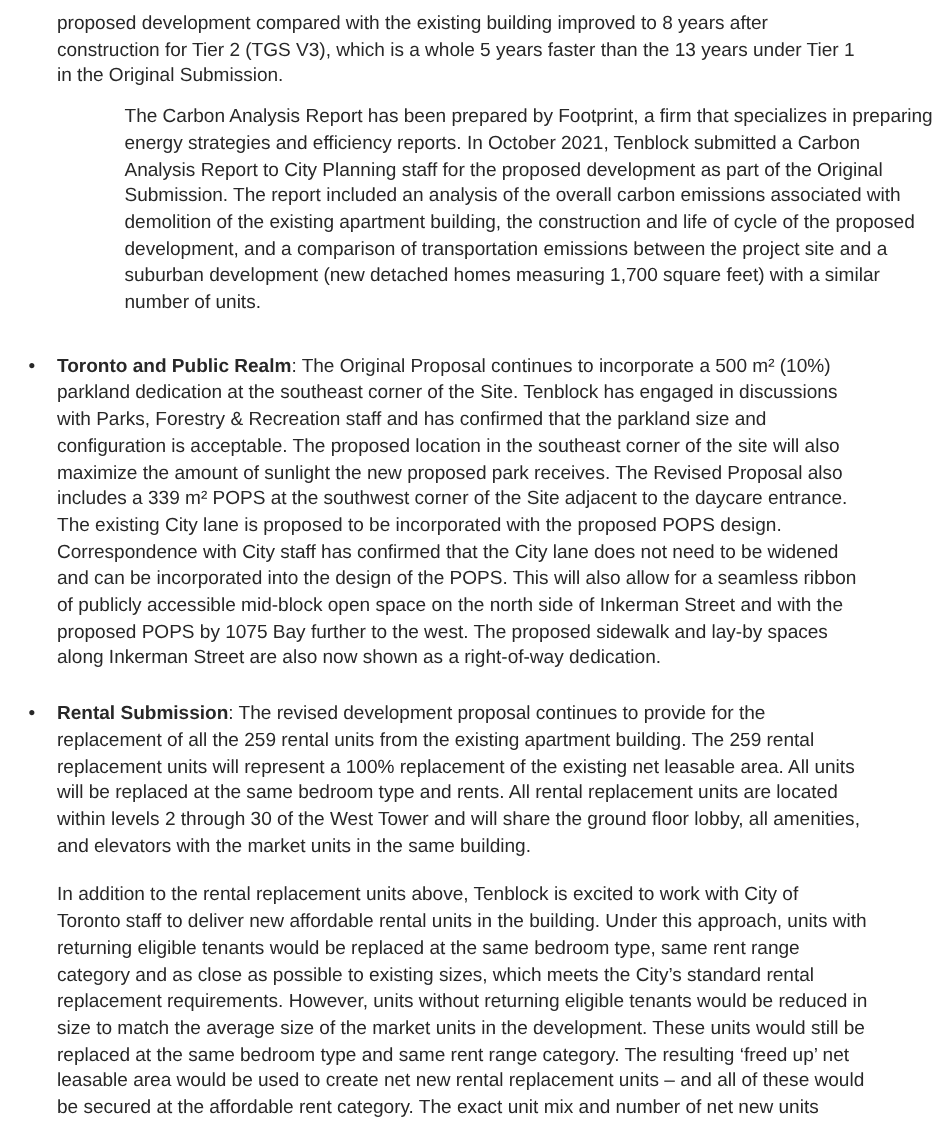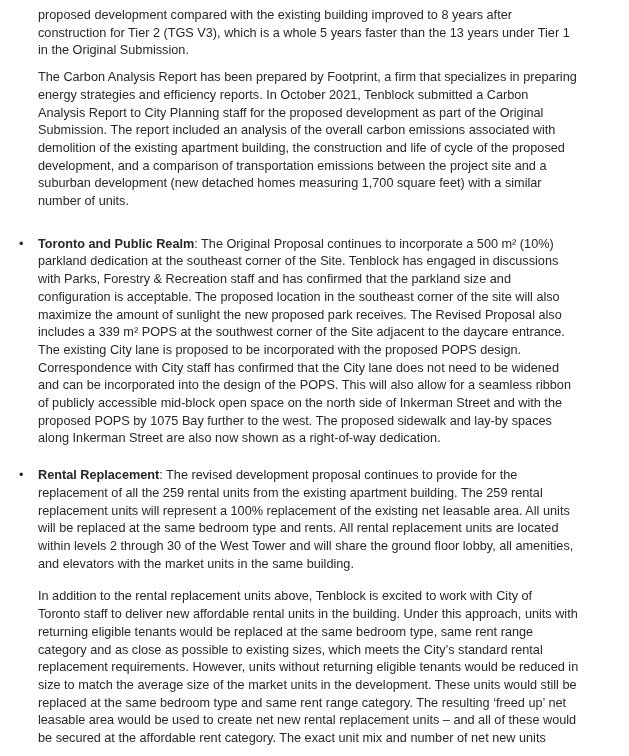--- a/index.html
+++ b/index.html
@@ -26,21 +26,21 @@
   .ml { white-space: pre-line; }
   .lead { font-weight: bold; }
   .marker {
     position: absolute;
     left: -19px;
     top: 0;
     font-size: 12.7px;
     line-height: 17.7px;
   }
   .mb9  { margin-bottom: 9px; }
-  .mb25 { margin-bottom: 25px; }
+  .mb25 { margin-bottom: 25px; margin-left: 45px; }
   .mb19 { margin-bottom: 19px; }
   .mb15 { margin-bottom: 15px; }
 </style>
 </head>
 <body>
 
 <div class="page">
 
   <p class="para mb9"><span class="ml">proposed development compared with the existing building improved to 8 years after
 construction for Tier 2 (TGS V3), which is a whole 5 years faster than the 13 years under Tier 1
@@ -61,21 +61,21 @@
 configuration is acceptable. The proposed location in the southeast corner of the site will also
 maximize the amount of sunlight the new proposed park receives. The Revised Proposal also
 includes a 339 m² POPS at the southwest corner of the Site adjacent to the daycare entrance.
 The existing City lane is proposed to be incorporated with the proposed POPS design.
 Correspondence with City staff has confirmed that the City lane does not need to be widened
 and can be incorporated into the design of the POPS. This will also allow for a seamless ribbon
 of publicly accessible mid-block open space on the north side of Inkerman Street and with the
 proposed POPS by 1075 Bay further to the west. The proposed sidewalk and lay-by spaces
 along Inkerman Street are also now shown as a right-of-way dedication.</span></div>
 
-  <div class="para mb15"><span class="marker">•</span><span class="lead">Rental Replacement</span><span class="ml">: The revised development proposal continues to provide for the
+  <div class="para mb15"><span class="marker">•</span><span class="lead">Rental Submission</span><span class="ml">: The revised development proposal continues to provide for the
 replacement of all the 259 rental units from the existing apartment building. The 259 rental
 replacement units will represent a 100% replacement of the existing net leasable area. All units
 will be replaced at the same bedroom type and rents. All rental replacement units are located
 within levels 2 through 30 of the West Tower and will share the ground floor lobby, all amenities,
 and elevators with the market units in the same building.</span></div>
 
   <p class="para"><span class="ml">In addition to the rental replacement units above, Tenblock is excited to work with City of
 Toronto staff to deliver new affordable rental units in the building. Under this approach, units with
 returning eligible tenants would be replaced at the same bedroom type, same rent range
 category and as close as possible to existing sizes, which meets the City’s standard rental

